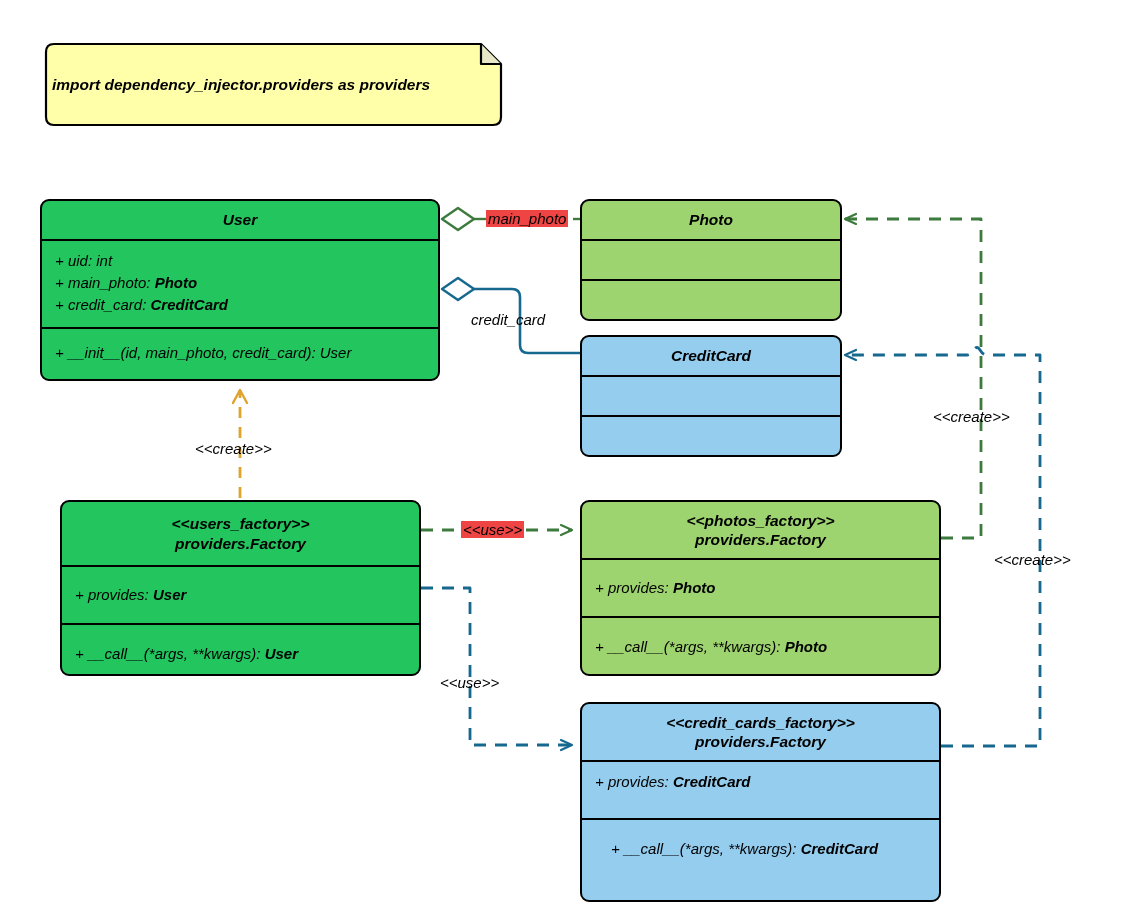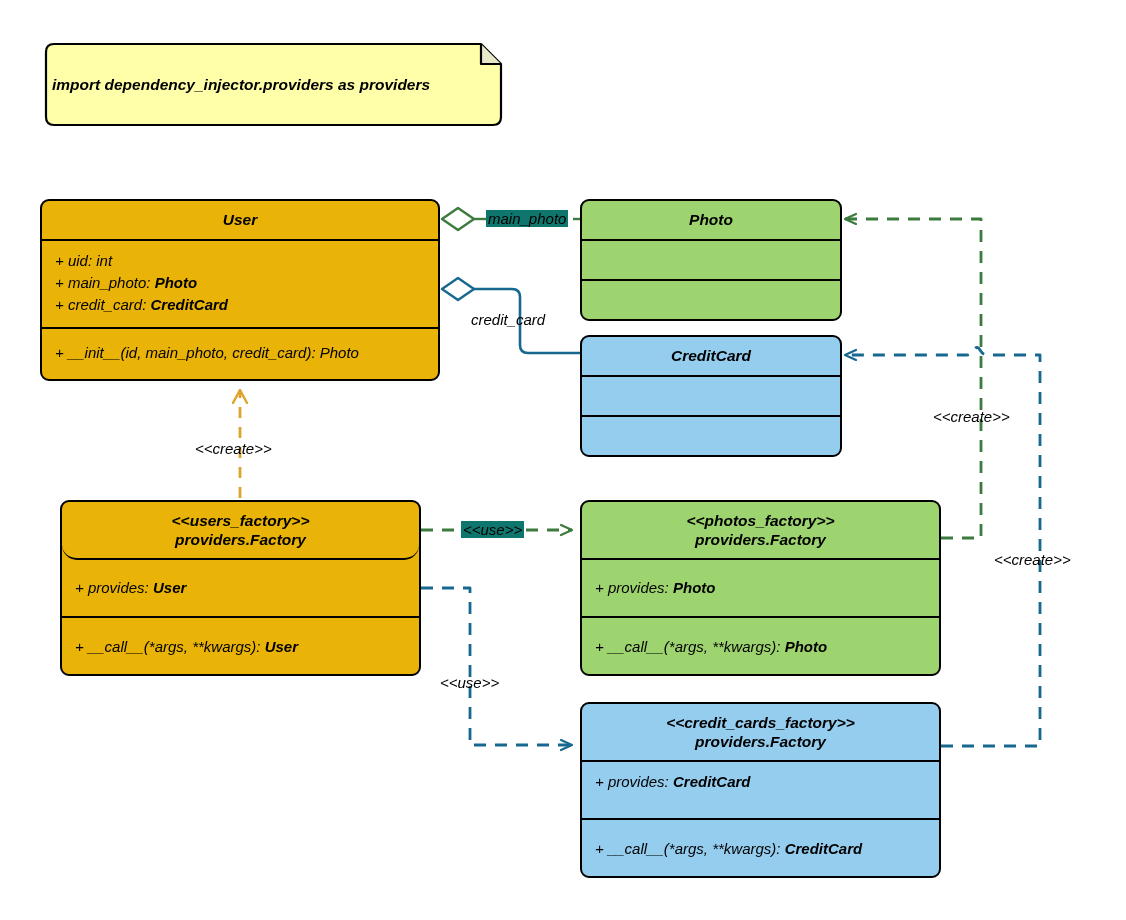--- a/index.html
+++ b/index.html
@@ -60,21 +60,21 @@
     display: block;
     padding: 9px 12px 9px 13px;
     font-size: 15px;
     color: #000000;
     line-height: 1.45;
   }
   .uml-members .m { white-space: nowrap; }
   .uml-members b { font-weight: bold; }
 
   
-  .fill-yellow { background: #eab308; }
+  .fill-yellow { background: #22c55e; }
   .fill-green  { background: #9ed470; }
   .fill-blue   { background: #95cdef; }
 
   
   .uml-note {
     position: absolute;
     box-sizing: border-box;
     z-index: 5;
   }
   .uml-note .note-text {
@@ -88,21 +88,21 @@
     white-space: nowrap;
   }
 
   
   .edge-label {
     position: absolute;
     font-size: 15px;
     color: #000000;
     white-space: nowrap;
     z-index: 6;
-    background: #0f766e;
+    background: #ef4444;
     padding: 0 2px;
   }
   .edge-label.plain { background: transparent; }
 </style>
 </head>
 <body>
 
 <div id="canvas">
 
   <svg id="edges" viewBox="0 0 1126 920">
@@ -163,42 +163,42 @@
   <div class="uml-class fill-yellow" style="left:40px; top:199px; width:400px; height:182px;">
     <div class="uml-row uml-title" style="height:40px;">
       <span>User</span>
     </div>
     <div class="uml-row uml-members" style="height:88px;">
       <div class="m">+ uid: int</div>
       <div class="m">+ main_photo: <b>Photo</b></div>
       <div class="m">+ credit_card: <b>CreditCard</b></div>
     </div>
     <div class="uml-row uml-members last" style="height:48px; display:flex; align-items:center;">
-      <div class="m">+ __init__(id, main_photo, credit_card): Photo</div>
+      <div class="m">+ __init__(id, main_photo, credit_card): User</div>
     </div>
   </div>
 
   <div class="uml-class fill-green" style="left:580px; top:199px; width:262px; height:122px;">
     <div class="uml-row uml-title" style="height:40px;">
       <span>Photo</span>
     </div>
     <div class="uml-row" style="height:40px;"></div>
     <div class="uml-row last" style="height:40px;"></div>
   </div>
 
   <div class="uml-class fill-blue" style="left:580px; top:335px; width:262px; height:122px;">
     <div class="uml-row uml-title" style="height:40px;">
       <span>CreditCard</span>
     </div>
     <div class="uml-row" style="height:40px;"></div>
     <div class="uml-row last" style="height:40px;"></div>
   </div>
 
   <div class="uml-class fill-yellow" style="left:60px; top:500px; width:361px; height:176px;">
-    <div class="uml-row uml-title" style="height:58px;border-radius:15px;">
+    <div class="uml-row uml-title" style="height:65px;">
       <span class="stereo">&lt;&lt;users_factory&gt;&gt;</span>
       <span class="stereo">providers.Factory</span>
     </div>
     <div class="uml-row uml-members" style="height:58px; display:flex; align-items:center;">
       <div class="m">+ provides: <b>User</b></div>
     </div>
     <div class="uml-row uml-members last" style="height:58px; display:flex; align-items:center;">
       <div class="m">+ __call__(*args, **kwargs): <b>User</b></div>
     </div>
   </div>
@@ -209,29 +209,29 @@
       <span class="stereo">providers.Factory</span>
     </div>
     <div class="uml-row uml-members" style="height:58px; display:flex; align-items:center;">
       <div class="m">+ provides: <b>Photo</b></div>
     </div>
     <div class="uml-row uml-members last" style="height:58px; display:flex; ">
       <div class="m">+ __call__(*args, **kwargs): <b>Photo</b></div>
     </div>
   </div>
 
-  <div class="uml-class fill-blue" style="left:580px; top:702px; width:361px; height:176px;">
+  <div class="uml-class fill-blue" style="left:580px; top:702px; width:361px; height:200px;">
     <div class="uml-row uml-title" style="height:58px;">
       <span class="stereo">&lt;&lt;credit_cards_factory&gt;&gt;</span>
       <span class="stereo">providers.Factory</span>
     </div>
     <div class="uml-row uml-members" style="height:58px; display:flex; align-items:flex-start;">
       <div class="m">+ provides: <b>CreditCard</b></div>
     </div>
-    <div class="uml-row uml-members last" style="height:58px; display:flex; align-items:center;">
+    <div class="uml-row uml-members last" style="height:58px; display:flex; align-items:center;margin-left:16px;">
       <div class="m">+ __call__(*args, **kwargs): <b>CreditCard</b></div>
     </div>
   </div>
 
   <div class="edge-label" style="left:486px; top:210px;">main_photo</div>
 
   <div class="edge-label plain" style="left:469px; top:311px;">credit_card</div>
 
   <div class="edge-label plain" style="left:193px; top:440px;">&lt;&lt;create&gt;&gt;</div>
 

